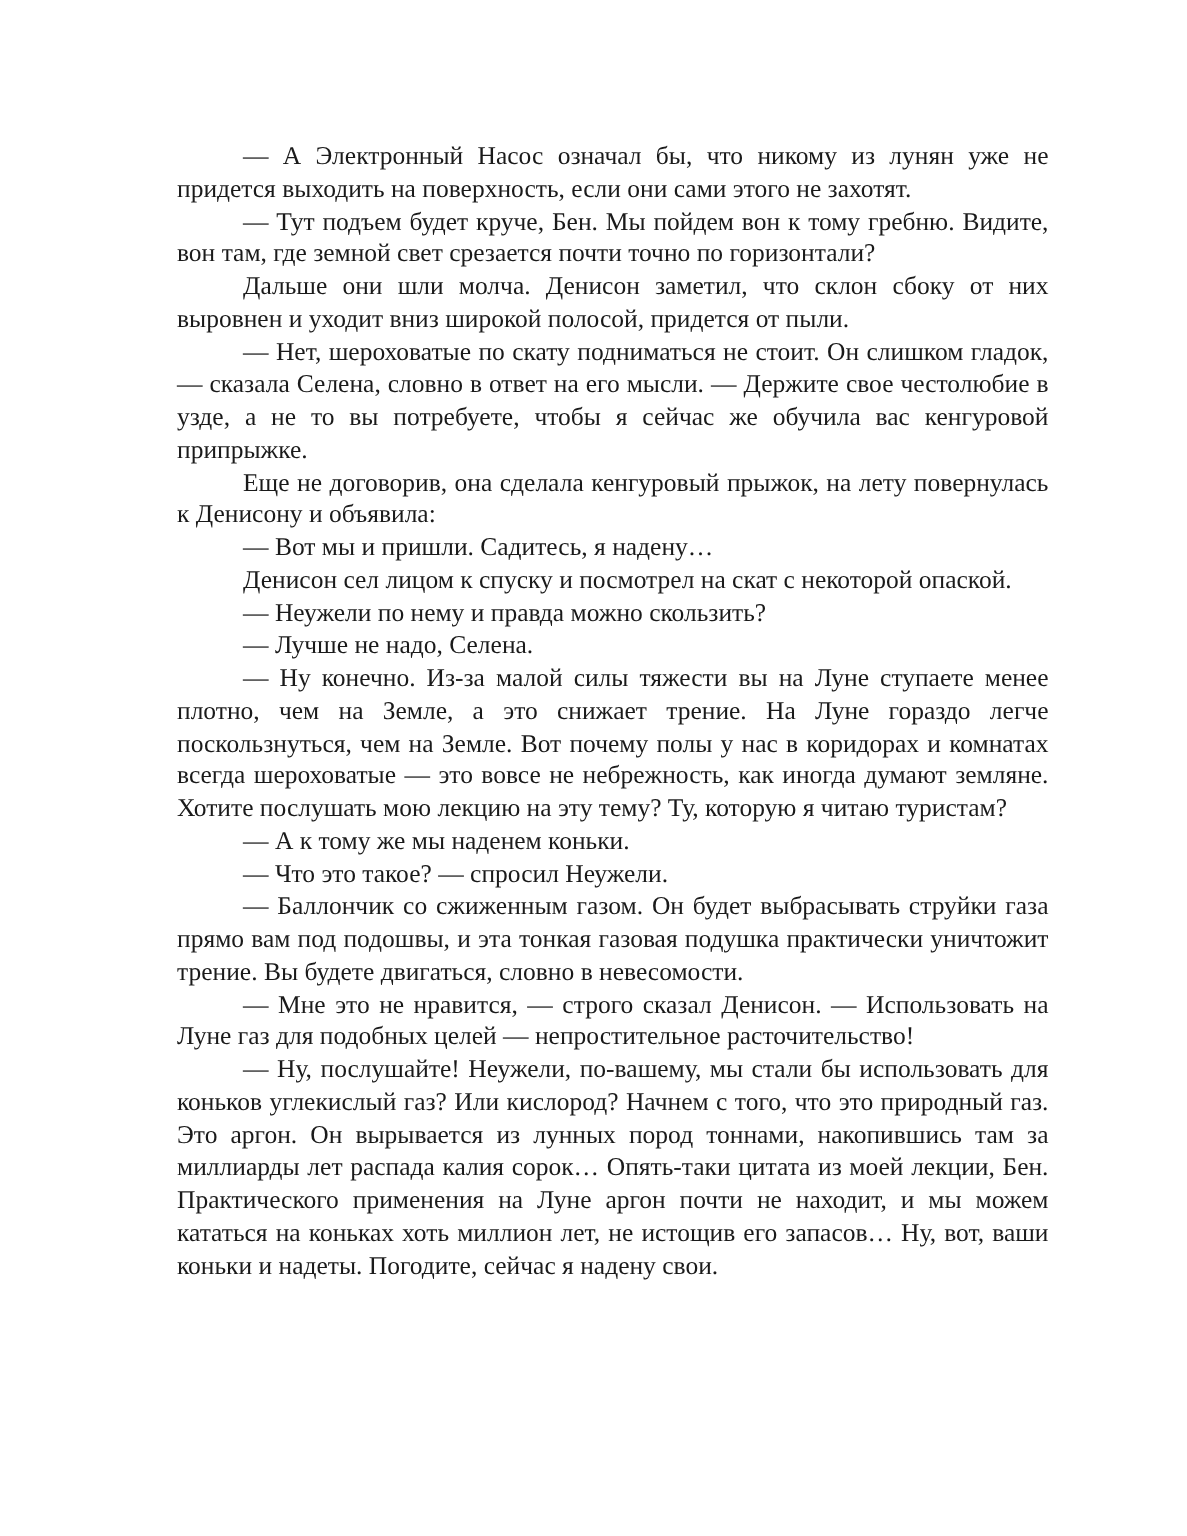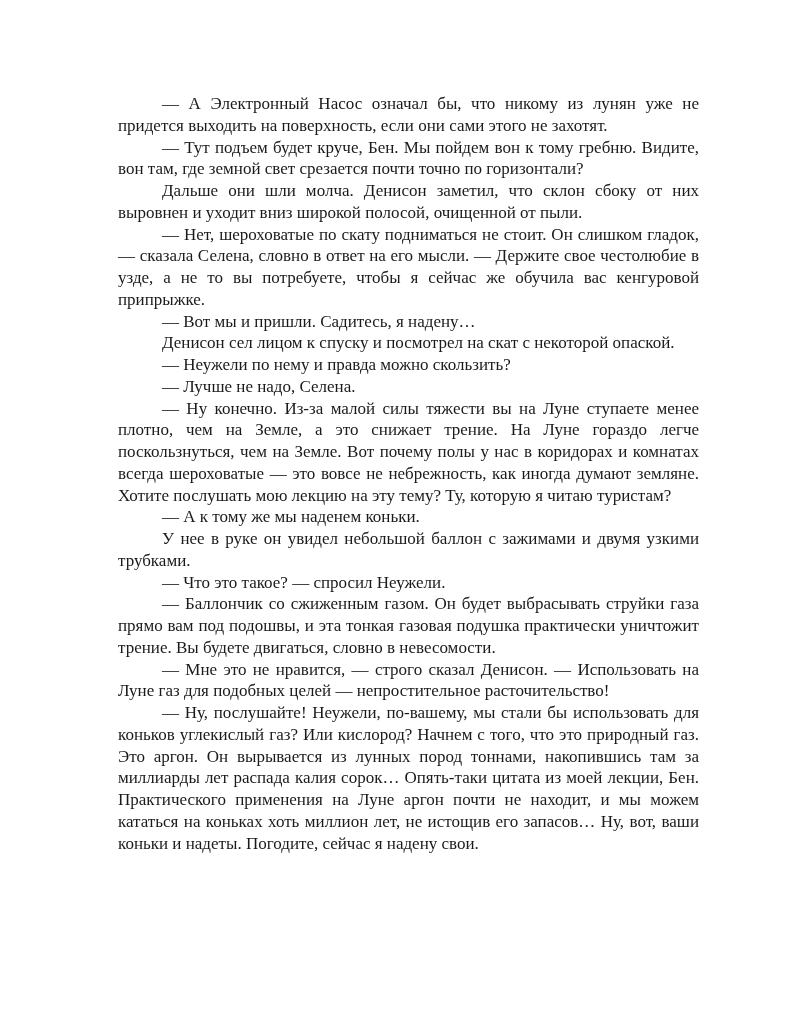--- a/index.html
+++ b/index.html
@@ -29,26 +29,26 @@
       text-align: justify;
       hyphens: none;
     }
   </style>
 </head>
 <body>
 
 <div class="page">
   <p class="para">— А Электронный Насос означал бы, что никому из лунян уже не придется выходить на поверхность, если они сами этого не захотят.</p>
   <p class="para">— Тут подъем будет круче, Бен. Мы пойдем вон к тому гребню. Видите, вон там, где земной свет срезается почти точно по горизонтали?</p>
-  <p class="para">Дальше они шли молча. Денисон заметил, что склон сбоку от них выровнен и уходит вниз широкой полосой, очищенной от пыли.</p>
+  <p class="para">Дальше они шли молча. Денисон заметил, что склон сбоку от них выровнен и уходит вниз широкой полосой, придется от пыли.</p>
   <p class="para">— Нет, шероховатые по скату подниматься не стоит. Он слишком гладок, — сказала Селена, словно в ответ на его мысли. — Держите свое честолюбие в узде, а не то вы потребуете, чтобы я сейчас же обучила вас кенгуровой припрыжке.</p>
+  <p class="para">Еще не договорив, она сделала кенгуровый прыжок, на лету повернулась к Денисону и объявила:</p>
   <p class="para">— Вот мы и пришли. Садитесь, я надену…</p>
   <p class="para">Денисон сел лицом к спуску и посмотрел на скат с некоторой опаской.</p>
   <p class="para">— Неужели по нему и правда можно скользить?</p>
   <p class="para">— Лучше не надо, Селена.</p>
   <p class="para">— Ну конечно. Из-за малой силы тяжести вы на Луне ступаете менее плотно, чем на Земле, а это снижает трение. На Луне гораздо легче поскользнуться, чем на Земле. Вот почему полы у нас в коридорах и комнатах всегда шероховатые — это вовсе не небрежность, как иногда думают земляне. Хотите послушать мою лекцию на эту тему? Ту, которую я читаю туристам?</p>
   <p class="para">— А к тому же мы наденем коньки.</p>
-  <p class="para">У нее в руке он увидел небольшой баллон с зажимами и двумя узкими трубками.</p>
   <p class="para">— Что это такое? — спросил Неужели.</p>
   <p class="para">— Баллончик со сжиженным газом. Он будет выбрасывать струйки газа прямо вам под подошвы, и эта тонкая газовая подушка практически уничтожит трение. Вы будете двигаться, словно в невесомости.</p>
   <p class="para">— Мне это не нравится, — строго сказал Денисон. — Использовать на Луне газ для подобных целей — непростительное расточительство!</p>
   <p class="para">— Ну, послушайте! Неужели, по-вашему, мы стали бы использовать для коньков углекислый газ? Или кислород? Начнем с того, что это природный газ. Это аргон. Он вырывается из лунных пород тоннами, накопившись там за миллиарды лет распада калия сорок… Опять-таки цитата из моей лекции, Бен. Практического применения на Луне аргон почти не находит, и мы можем кататься на коньках хоть миллион лет, не истощив его запасов… Ну, вот, ваши коньки и надеты. Погодите, сейчас я надену свои.</p>
 </div>
 
 </body></html>

